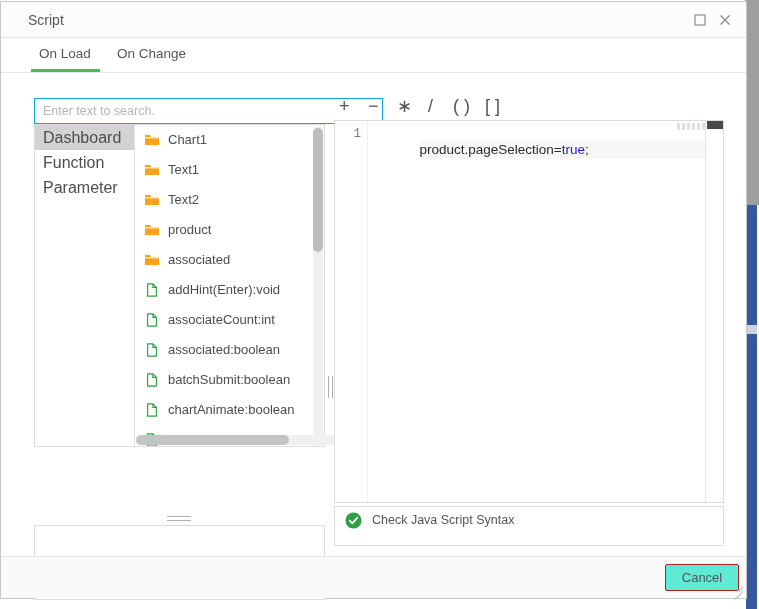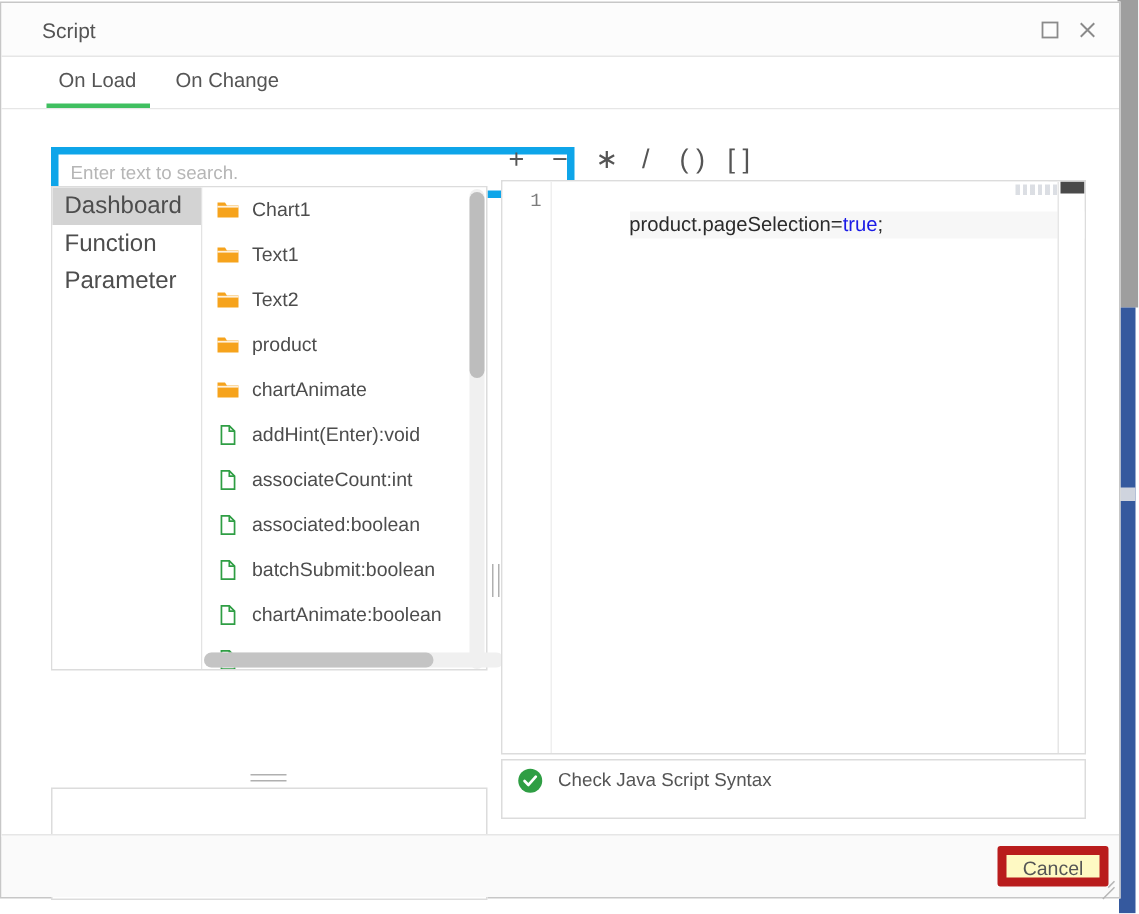--- a/index.html
+++ b/index.html
@@ -101,21 +101,21 @@
     width: 745px;
     height: 485px;
     background: #ffffff;
   }
 
   
   .search-box {
     position: absolute;
     left: 33px; top: 25px;
     width: 349px; height: 25px;
-    border: 5px solid #0ea5e9;
+    border: 1px solid #0ea5e9;
     box-sizing: border-box;
     background: #ffffff;
     font-family: "Liberation Sans", sans-serif;
     font-size: 12.5px;
     color: #444;
     padding: 12px 8px;
     outline: none;
   }
   .search-box::placeholder { color: #b6b6b6; }
 
@@ -367,22 +367,22 @@
     right: 91px;
     width: 74px;
     background: #3fbf60;
     border: 1px solid #3fbf60;
     color: #ffffff;
     border-radius: 2px;
   }
   .btn-cancel {
     right: 7px;
     width: 74px;
-    background: #fef9c3;
-    border: 6px solid #b91c1c;
+    background: #5eead4;
+    border: 1px solid #b91c1c;
     color: #555555;
     border-radius: 2px;
   }
   .resize-grip {
     position: absolute;
     right: 3px; bottom: 3px;
     width: 12px; height: 12px;
     cursor: nwse-resize;
   }
   .resize-grip i {
@@ -482,21 +482,21 @@
             <span>product</span>
           </div>
 
           <div class="node-item">
             <span class="node-icon">
               <svg width="16" height="14" viewBox="0 0 16 14">
                   <path d="M1 2h5l1.3 2H15v8H1z" fill="#f6a31c"></path>
                   <rect x="1" y="4.2" width="14" height="1.2" fill="#ffffff" opacity="0.85"></rect>
                 </svg>
             </span>
-            <span>chartAnimate</span>
+            <span>associated</span>
           </div>
 
           <div class="node-item">
             <span class="node-icon">
               <svg width="16" height="14" viewBox="0 0 16 16">
                   <path d="M3 1h6l4 4v10H3z" fill="#ffffff" stroke="#2f9e44" stroke-width="1.3"></path>
                   <path d="M9 1v4h4" fill="none" stroke="#2f9e44" stroke-width="1.3"></path>
                 </svg>
             </span>
             <span>addHint(Enter):void</span>

